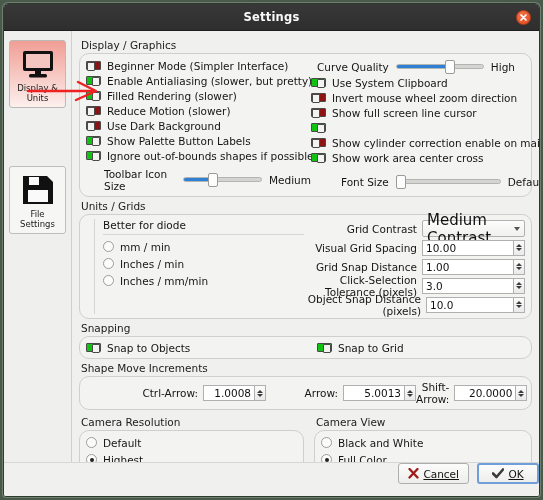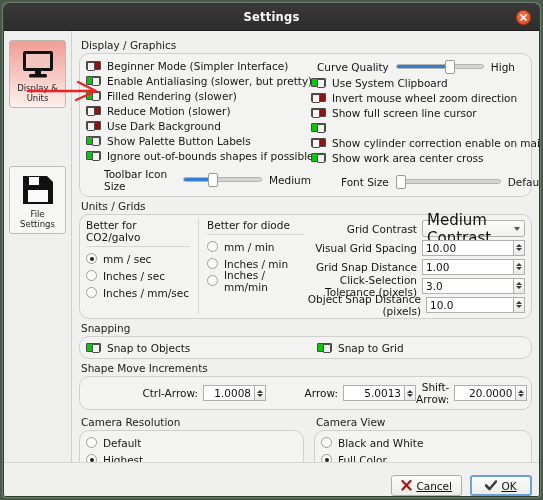--- a/index.html
+++ b/index.html
@@ -167,22 +167,22 @@
     padding: 0 4px; gap: 6px; cursor: pointer;
   }
   .combo .caret { margin-left: auto; width:0;height:0;
     border-left:3.5px solid transparent;border-right:3.5px solid transparent;
     border-top:4px solid #555; }
   
   .footer {
     height: 34px; flex: 0 0 34px;
     background: #f0f0ef;
     border-top: 1px solid #d6d6d4;
-    display: flex; align-items: flex-end; justify-content: flex-end;
-    gap: 8px; padding-right: 7px;
+    display: flex; align-items: flex-start; justify-content: flex-end;
+    gap: 8px; padding-right: 0;
   }
   .btn {
     height: 21px; min-width: 62px;
     border: 1px solid #aeaeac; border-radius: 3px;
     background: linear-gradient(#fcfcfc,#ededeb);
     font-size: 10.5px; color: #111;
     display: flex; align-items: center; justify-content: center;
     gap: 4px; padding: 0 9px; cursor: pointer;
   }
   .btn.default { border: 2px solid #6f9ed8; }
@@ -327,35 +327,20 @@
             </div>
           </div>
         </div>
       </div>
 
       <div class="sec-title">Units / Grids</div>
       <div class="panel" style="padding:4px 6px 4px 6px;">
         <div style="display:flex;">
 
           <div style="display:flex;width:218px;flex:0 0 218px;">
-            <div style="width:104px;">
-              <div class="sub-head">Better for CO2/galvo</div>
-              <div class="radrow">
-                <span class="radio sel"></span>
-                <span class="txt">mm / sec</span>
-              </div>
-              <div class="radrow">
-                <span class="radio"></span>
-                <span class="txt">Inches / sec</span>
-              </div>
-              <div class="radrow">
-                <span class="radio"></span>
-                <span class="txt">Inches / mm/sec</span>
-              </div>
-            </div>
             <div style="width:1px;background:#d5d5d3;margin:0 8px;"></div>
             <div style="flex:1;">
               <div class="sub-head">Better for diode</div>
               <div class="radrow">
                 <span class="radio"></span>
                 <span class="txt">mm / min</span>
               </div>
               <div class="radrow">
                 <span class="radio"></span>
                 <span class="txt">Inches / min</span>

